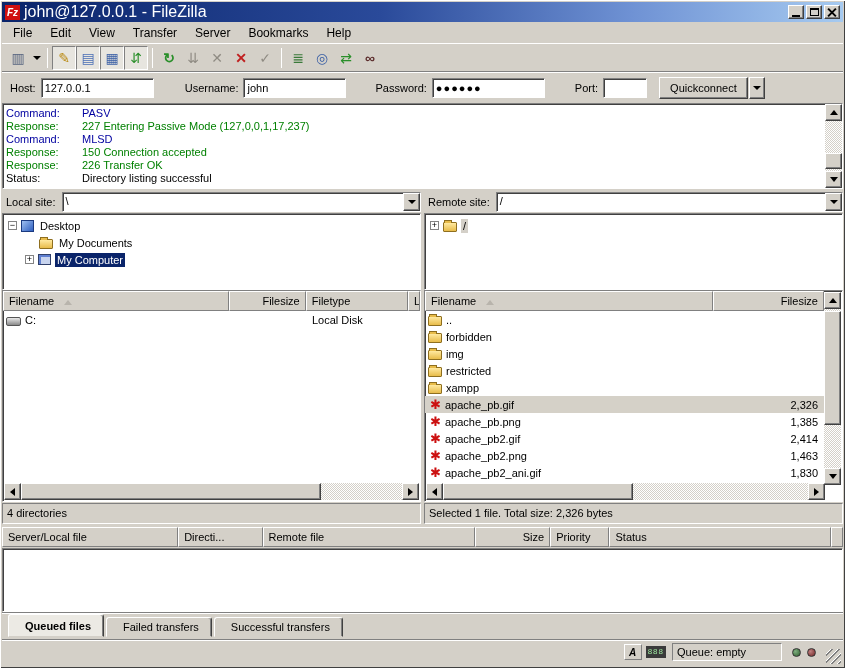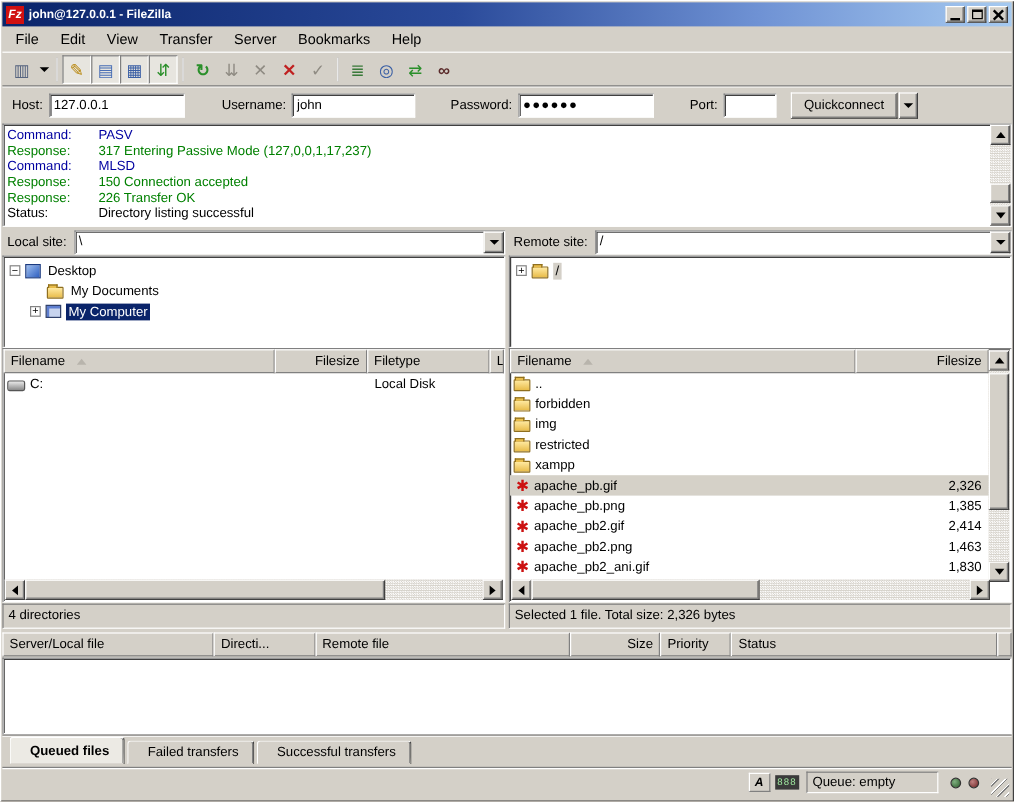--- a/index.html
+++ b/index.html
@@ -11,21 +11,21 @@
   
   .raised  { background:#d4d0c8; border:1px solid; border-color:#ffffff #404040 #404040 #ffffff; box-shadow: inset -1px -1px 0 #808080; }
   .hdrcell { background:#d4d0c8; border:1px solid; border-color:#ffffff #808080 #808080 #ffffff; height:20px; padding:3px 5px 0 5px; overflow:hidden; white-space:nowrap; }
 
   
   .titlebar { position:absolute; left:2px; top:2px; right:2px; height:20px;
               background:linear-gradient(90deg,#0a246a 0%,#2a4a9a 45%,#6f92d4 75%,#a6caf0 100%);
               display:flex; align-items:center; padding:0 3px; }
   .appicon { width:15px; height:15px; background:#d01010; color:#fff; font-weight:bold; font-size:10px;
              text-align:center; line-height:15px; margin-right:4px; font-style:italic; }
-  .title-text { color:#fff; font-weight:bold; font-size:10px; flex:1; white-space:nowrap; }
+  .title-text { color:#fff; font-weight:normal; font-size:16px; flex:1; white-space:nowrap; }
   .winbtn { width:16px; height:14px; margin-left:2px; display:flex; align-items:center; justify-content:center; position:relative; }
   .glyph-min { width:8px; height:2px; background:#000; margin-top:7px; }
   .glyph-max { width:9px; height:8px; border:1px solid #000; border-top:2px solid #000; }
   .glyph-close { position:relative; width:10px; height:9px; }
   .glyph-close::before,.glyph-close::after { content:""; position:absolute; left:4px; top:-1px; width:2px; height:11px; background:#000; }
   .glyph-close::before { transform:rotate(45deg); } .glyph-close::after { transform:rotate(-45deg); }
 
   
   .menubar { position:absolute; left:2px; top:22px; right:2px; height:21px; display:flex; align-items:center; padding-left:2px; }
   .menu-item { padding:3px 9px; font-size:12px; }
@@ -222,21 +222,21 @@
   </div>
 
   <div class="log">
     <div style="padding-top:3px">
       <div class="log-line log-cmd">
           <span class="lbl">Command:</span>
           <span>PASV</span>
         </div>
       <div class="log-line log-resp">
           <span class="lbl">Response:</span>
-          <span>317 Entering Passive Mode (127,0,0,1,17,237)</span>
+          <span>227 Entering Passive Mode (127,0,0,1,17,237)</span>
         </div>
       <div class="log-line log-cmd">
           <span class="lbl">Command:</span>
           <span>MLSD</span>
         </div>
       <div class="log-line log-resp">
           <span class="lbl">Response:</span>
           <span>150 Connection accepted</span>
         </div>
       <div class="log-line log-resp">

